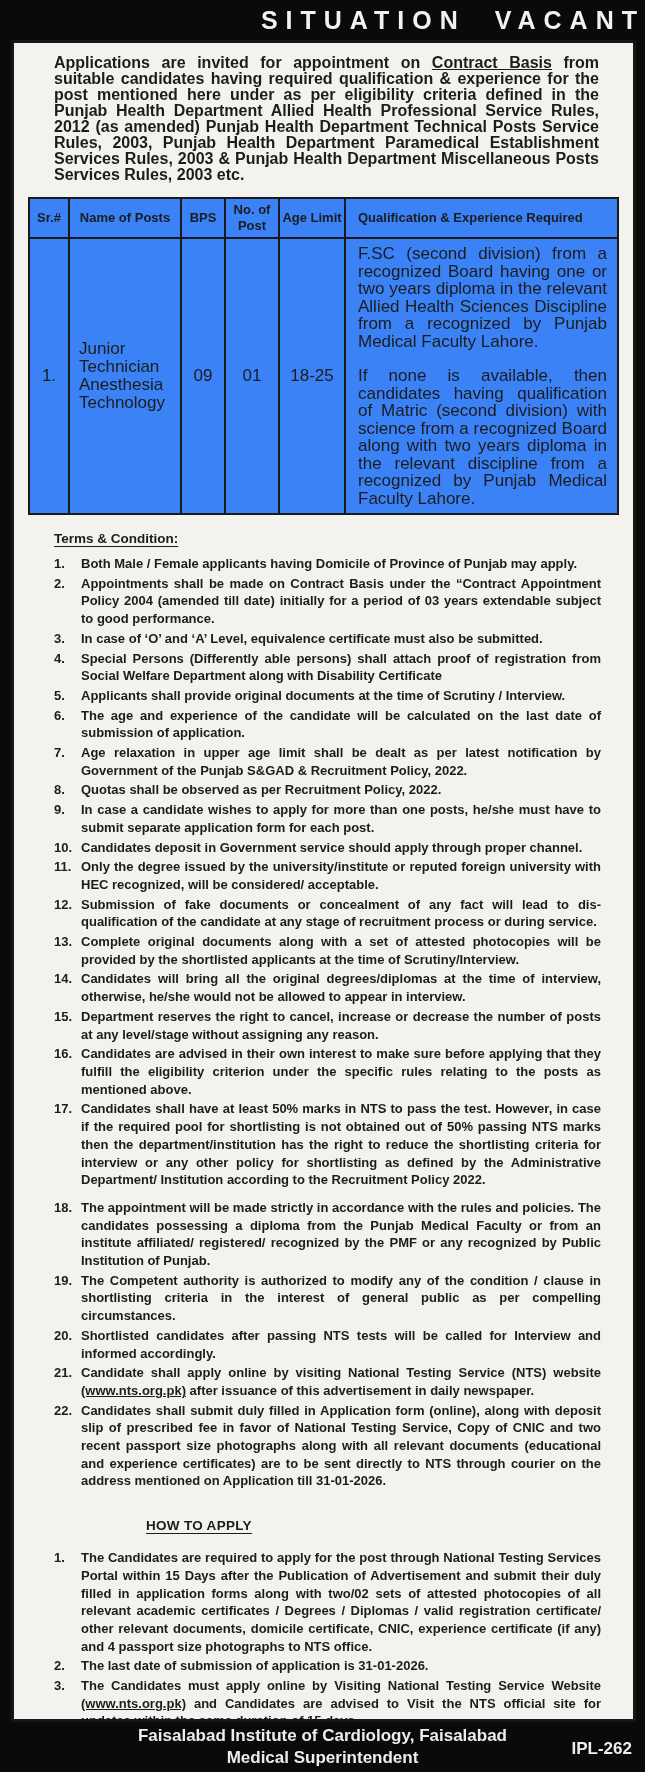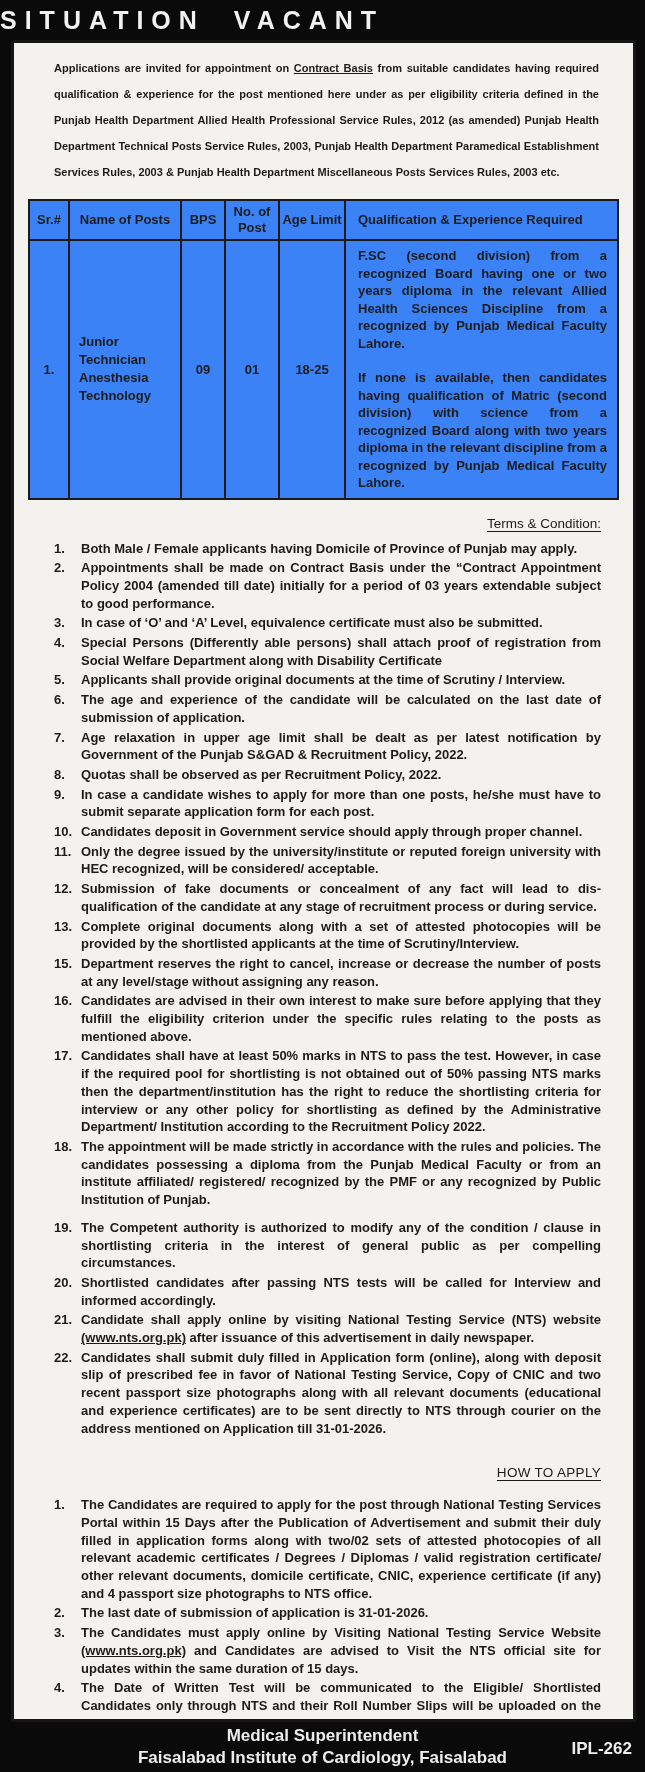--- a/index.html
+++ b/index.html
@@ -1,34 +1,34 @@
 <!DOCTYPE html>
 <html><head>
 <meta charset="utf-8">
 <style>
   html,body{margin:0;padding:0;background:#0a0a0a;}
   .page{width:645px;height:1772px;background:#0a0a0a;display:flex;flex-direction:column;
     font-family:"Liberation Sans", sans-serif;color:#1c1c1c;box-sizing:border-box;overflow:hidden;}
-  .title-bar{flex:0 0 auto;height:40px;display:flex;align-items:center;justify-content:flex-start;}
+  .title-bar{flex:0 0 auto;height:40px;display:flex;align-items:center;justify-content:flex-end;}
   .title{color:#f2f2f2;font-size:25px;font-weight:800;letter-spacing:8px;word-spacing:14px;white-space:nowrap;}
   .content{flex:1 1 auto;margin:0 9px 0 11px;background:#f3f2ee;border:3px solid #161616;
     padding:10px 14px 4px 14px;overflow:hidden;box-sizing:border-box;}
-  .intro{margin:2px 20px 14px 26px;text-align:justify;font-size:11px;line-height:26px;font-weight:600;}
+  .intro{margin:2px 20px 14px 26px;text-align:justify;font-size:16px;line-height:16px;font-weight:600;}
   table{border-collapse:collapse;width:100%;margin:0 0 16px 0;background:#3b82f6;}
   th,td{border:2.5px solid #1a1a1a;box-sizing:border-box;}
   th{font-size:13px;font-weight:700;padding:3px 2px;line-height:16px;}
   th.qhead{text-align:left;padding-left:12px;}
-  td{font-size:13px;font-weight:700;}
+  td{font-size:17px;font-weight:400;}
   td.c{text-align:center;}
   td.name{padding:4px 0 4px 9px;line-height:18px;}
   td.qual{padding:6px 10px 6px 12px;line-height:17.5px;text-align:justify;vertical-align:top;}
   td.qual p{margin:0;}
   td.qual p + p{margin-top:17px;}
   .section{margin:0 18px 0 26px;}
-  h2{font-size:13.5px;font-weight:400;margin:0;text-align:right;}
+  h2{font-size:13.5px;font-weight:700;margin:0;}
   .terms-heading{text-decoration:underline;text-underline-offset:3px;margin:4px 0 9px 0;}
   ol{list-style:none;margin:0;padding:0;}
   li{display:flex;font-size:13px;line-height:17.7px;font-weight:600;margin-bottom:2px;}
   .num{width:27px;flex:0 0 auto;}
   .txt{flex:1 1 auto;text-align:justify;}
   #terms-list li:nth-child(18){margin-top:10px;}
   .how-heading{text-decoration:underline;text-underline-offset:3px;margin:28px 0 16px 92px;letter-spacing:.3px;}
   .b{font-weight:800;}
   .u{text-decoration:underline;}
   .footer{flex:0 0 auto;height:50px;position:relative;color:#ededed;text-align:center;
@@ -132,20 +132,24 @@
           </li>
           <li>
             <span class="num">12.</span>
             <span class="txt">Submission of fake documents or concealment of any fact will lead to dis-qualification of the candidate at any stage of recruitment process or during service.</span>
           </li>
           <li>
             <span class="num">13.</span>
             <span class="txt">Complete original documents along with a set of attested photocopies will be provided by the shortlisted applicants at the time of Scrutiny/Interview.</span>
           </li>
           <li>
+            <span class="num">14.</span>
+            <span class="txt">Candidates will bring all the original degrees/diplomas at the time of interview, otherwise, he/she would not be allowed to appear in interview.</span>
+          </li>
+          <li>
             <span class="num">15.</span>
             <span class="txt">Department reserves the right to cancel, increase or decrease the number of posts at any level/stage without assigning any reason.</span>
           </li>
           <li>
             <span class="num">16.</span>
             <span class="txt">Candidates are advised in their own interest to make sure before applying that they fulfill the eligibility criterion under the specific rules relating to the posts as mentioned above.</span>
           </li>
           <li>
             <span class="num">17.</span>
             <span class="txt">Candidates shall have at least 50% marks in NTS to pass the test. However, in case if the required pool for shortlisting is not obtained out of 50% passing NTS marks then the department/institution has the right to reduce the shortlisting criteria for interview or any other policy for shortlisting as defined by the Administrative Department/ Institution according to the Recruitment Policy 2022.</span>
@@ -189,18 +193,18 @@
           <li>
             <span class="num">4.</span>
             <span class="txt">The Date of Written Test will be communicated to the Eligible/ Shortlisted Candidates only through NTS and their Roll Number Slips will be uploaded on the relevant portal of the NTS Website.</span>
           </li>
         </ol>
     </div>
 
   </div>
 
   <div class="footer">
+    <div class="footer-line">Faisalabad Institute of Cardiology, Faisalabad</div>
     <div class="footer-line">Medical Superintendent</div>
-    <div class="footer-line">Faisalabad Institute of Cardiology, Faisalabad</div>
     <span class="ipl">IPL-262</span>
   </div>
 
 </div>
 
 </body></html>

